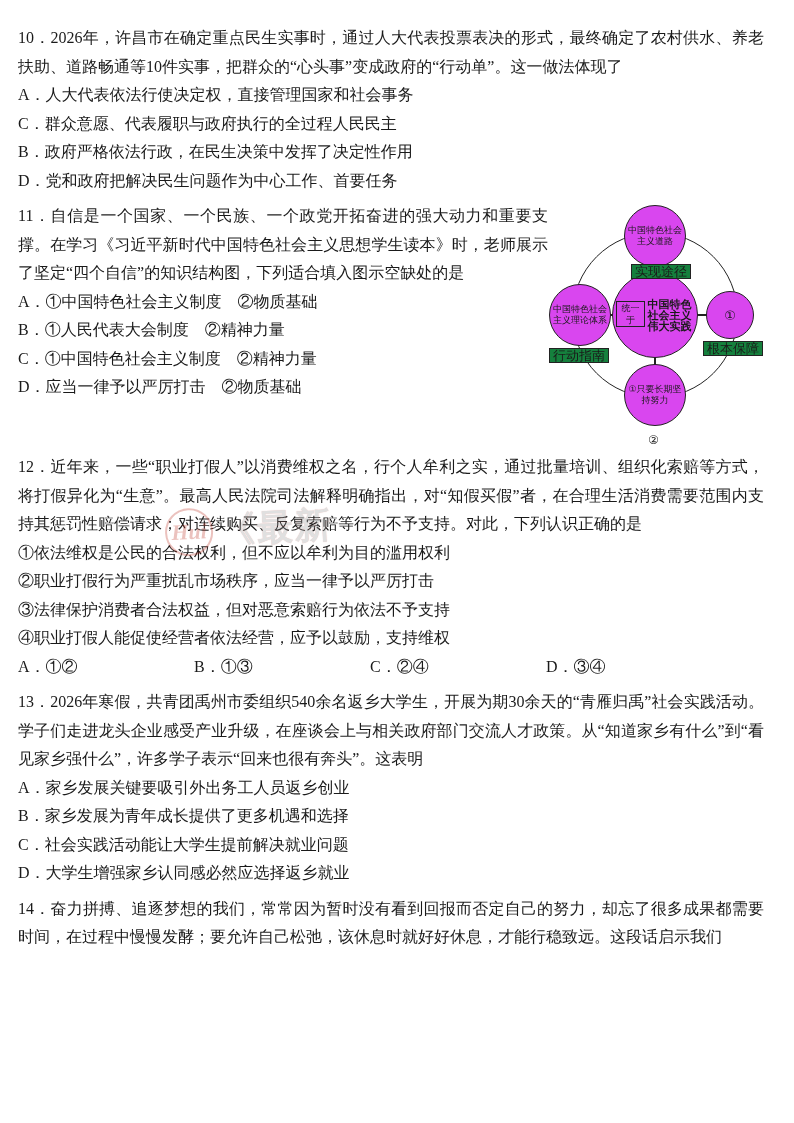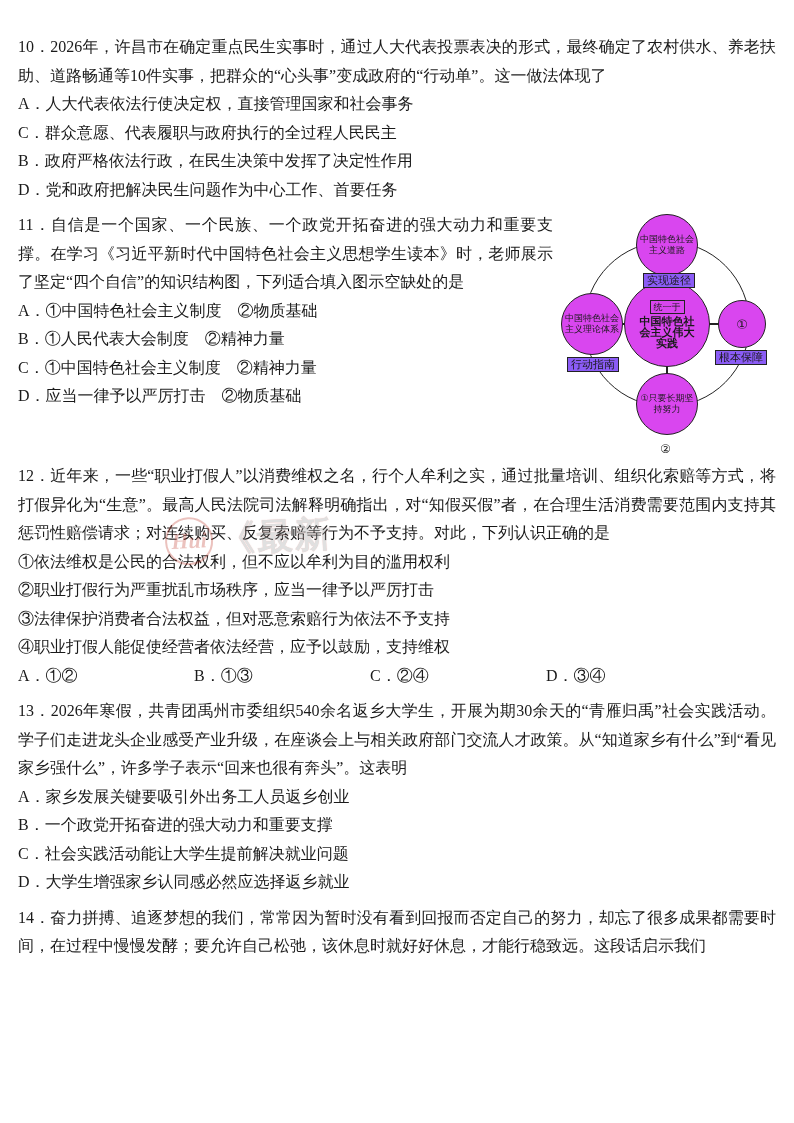--- a/index.html
+++ b/index.html
@@ -2,24 +2,24 @@
 <html><head>
 <meta charset="utf-8">
 <style>
   * { margin: 0; padding: 0; box-sizing: border-box; }
   html, body { background: #ffffff; }
   body { font-family: "Liberation Serif", "DejaVu Serif", serif; }
   .page {
     position: relative;
     width: 794px;
     height: 945px;
-    margin: 9px auto;
+    margin: 0 auto;
     background: #ffffff;
     color: #1a1a1a;
-    padding: 24px 18px 10px 18px;
+    padding: 24px 30px 10px 18px;
     font-size: 16px;
     line-height: 28.5px;
     overflow: hidden;
   }
   .question { margin-bottom: 7px; }
   .stem, .option, .statement { text-align: justify; }
   .option, .statement { text-align: left; }
 
   
   .q11-row { display: flex; justify-content: space-between; align-items: flex-start; }
@@ -35,27 +35,27 @@
   .conn-bottom { left: 106px; top: 150px; width: 2px;  height: 13px; }
   .conn-left   { left: 59px;  top: 110px; width: 10px; height: 2px; }
   .conn-right  { left: 146px; top: 110px; width: 14px; height: 2px; }
   .node { position: absolute; border: 1.5px solid #222; border-radius: 50%; background: #d946ef;
           display: flex; align-items: center; justify-content: center; text-align: center;
           font-size: 9px; line-height: 11px; padding: 3px; z-index: 2; }
   .node-top    { left: 76px;  top: 1px;   width: 62px; height: 62px; }
   .node-left   { left: 1px;   top: 80px;  width: 62px; height: 62px; }
   .node-right  { left: 158px; top: 87px;  width: 48px; height: 48px; font-size: 13px; }
   .node-bottom { left: 76px;  top: 160px; width: 62px; height: 62px; }
-  .node-center { left: 64px;  top: 68px;  width: 86px; height: 86px; flex-direction: column; z-index: 3; }
+  .node-center { left: 64px;  top: 68px;  width: 86px; height: 86px; z-index: 3; }
   .center-top  { border: 1px solid #222; padding: 0 3px; font-size: 9px; line-height: 12px; margin-bottom: 2px; }
   .center-main { font-weight: bold; font-size: 11px; line-height: 11px; width: 62px; }
-  .label-box { position: absolute; border: 1px solid #222; background: #8b5cf6; font-size: 11px;
+  .label-box { position: absolute; border: 1px solid #222; background: #15803d; font-size: 13px;
                line-height: 13px; padding: 0 3px; text-align: center; z-index: 4; }
   .label-top    { left: 83px;  top: 60px; }
-  .label-left   { left: 7px;   top: 144px; }
+  .label-left   { left: 1px;   top: 144px; }
   .label-right  { left: 155px; top: 137px; }
   .label-plain  { position: absolute; font-size: 12px; z-index: 4; }
   .label-bottom { left: 100px; top: 222px; }
 
   
   .answer-row span { display: inline-block; min-width: 172px; }
   .answer-row span:last-child { min-width: 0; }
 
   
   .watermark { position: absolute; left: 165px; top: 505px; opacity: 0.30;
@@ -126,21 +126,21 @@
       <span>A．①②</span>
       <span>B．①③</span>
       <span>C．②④</span>
       <span>D．③④</span>
     </p>
   </section>
 
   <section class="question">
     <p class="stem">13．2026年寒假，共青团禹州市委组织540余名返乡大学生，开展为期30余天的“青雁归禹”社会实践活动。学子们走进龙头企业感受产业升级，在座谈会上与相关政府部门交流人才政策。从“知道家乡有什么”到“看见家乡强什么”，许多学子表示“回来也很有奔头”。这表明</p>
     <p class="option">A．家乡发展关键要吸引外出务工人员返乡创业</p>
-    <p class="option">B．一个政党开拓奋进的强大动力和重要支撑</p>
+    <p class="option">B．家乡发展为青年成长提供了更多机遇和选择</p>
     <p class="option">C．社会实践活动能让大学生提前解决就业问题</p>
     <p class="option">D．大学生增强家乡认同感必然应选择返乡就业</p>
   </section>
 
   <section class="question">
     <p class="stem">14．奋力拼搏、追逐梦想的我们，常常因为暂时没有看到回报而否定自己的努力，却忘了很多成果都需要时间，在过程中慢慢发酵；要允许自己松弛，该休息时就好好休息，才能行稳致远。这段话启示我们</p>
     <p class="statement">①只要长期坚持努力，就一定能实现人生梦想</p>
   </section>
 
   <div class="watermark">

